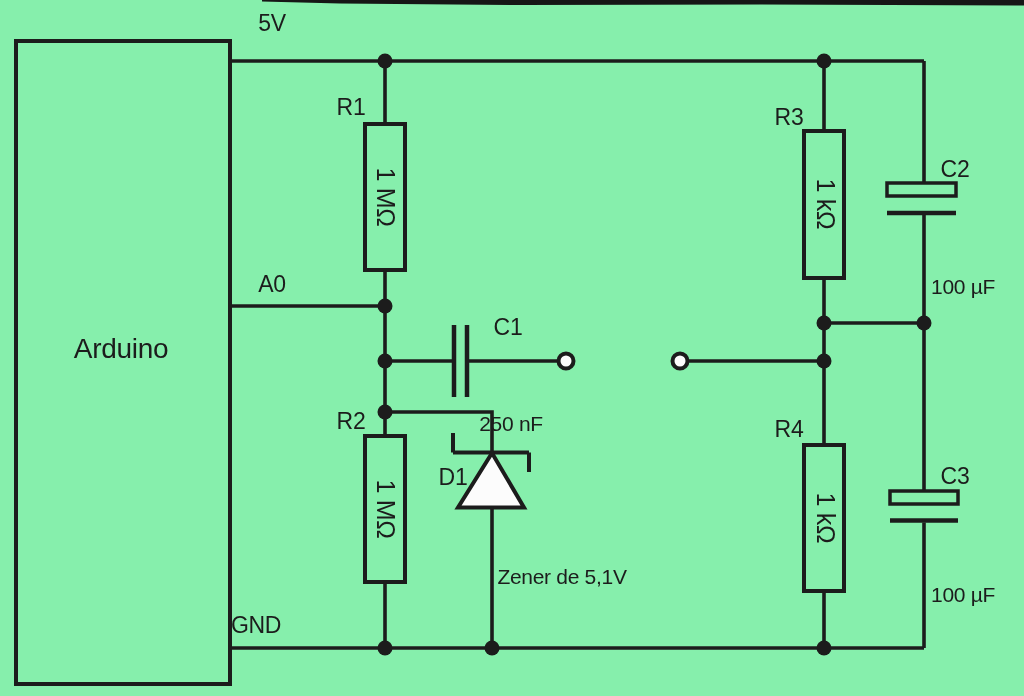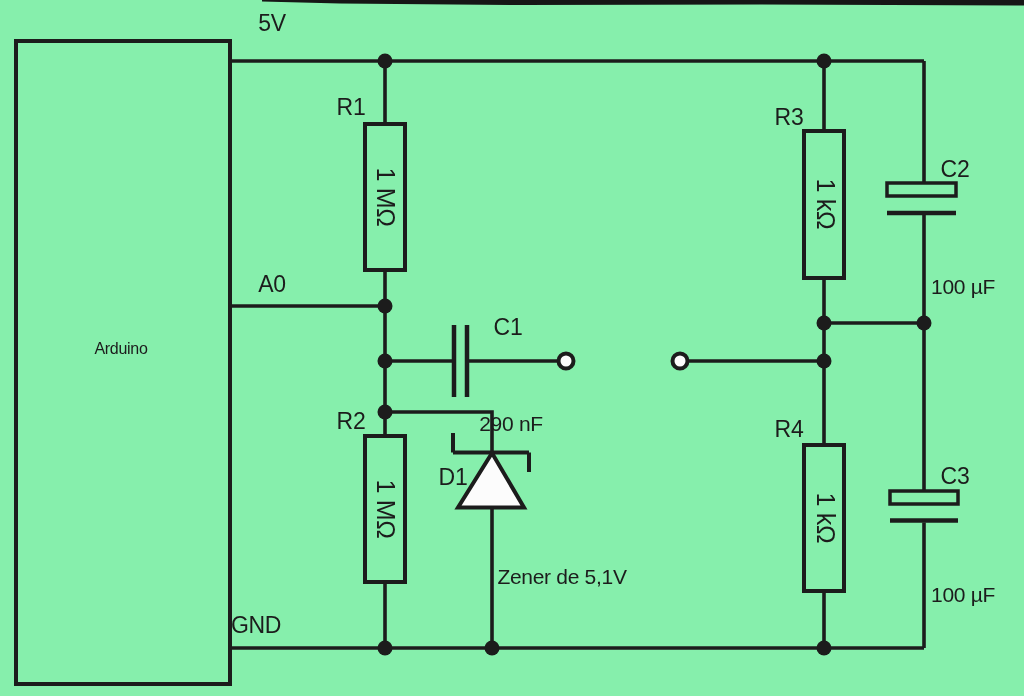--- a/index.html
+++ b/index.html
@@ -89,36 +89,36 @@
         <circle cx="385" cy="648" r="7.5"></circle>
         <circle cx="492" cy="648" r="7.5"></circle>
         <circle cx="824" cy="648" r="7.5"></circle>
       </g>
     </g>
   </svg>
 
   <span class="lbl" style="left:272px; top:23px">5V</span>
   <span class="lbl" style="left:272px; top:284px">A0</span>
   <span class="lbl" style="left:256px; top:625px">GND</span>
-  <span class="lbl" style="left:121px; top:349px; font-size:16px">Arduino</span>
+  <span class="lbl" style="left:121px; top:349px; font-size:28px">Arduino</span>
 
   <span class="lbl" style="left:351px; top:107px">R1</span>
   <span class="lbl val" style="left:385px; top:197px">1 MΩ</span>
 
   <span class="lbl" style="left:351px; top:421px">R2</span>
   <span class="lbl val" style="left:385px; top:509px">1 MΩ</span>
 
   <span class="lbl" style="left:789px; top:117px">R3</span>
   <span class="lbl val" style="left:825px; top:204px">1 kΩ</span>
 
   <span class="lbl" style="left:789px; top:429px">R4</span>
   <span class="lbl val" style="left:825px; top:518px">1 kΩ</span>
 
   <span class="lbl" style="left:508px; top:327px">C1</span>
-  <span class="lbl small" style="left:511px; top:383px">290 nF</span>
+  <span class="lbl small" style="left:511px; top:383px">250 nF</span>
 
   <span class="lbl" style="left:955px; top:169px">C2</span>
   <span class="lbl small" style="left:963px; top:246px">100 µF</span>
 
   <span class="lbl" style="left:955px; top:476px">C3</span>
   <span class="lbl small" style="left:963px; top:554px">100 µF</span>
 
   <span class="lbl" style="left:453px; top:477px">D1</span>
   <span class="lbl small" style="left:562px; top:536px">Zener de 5,1V</span>
 

